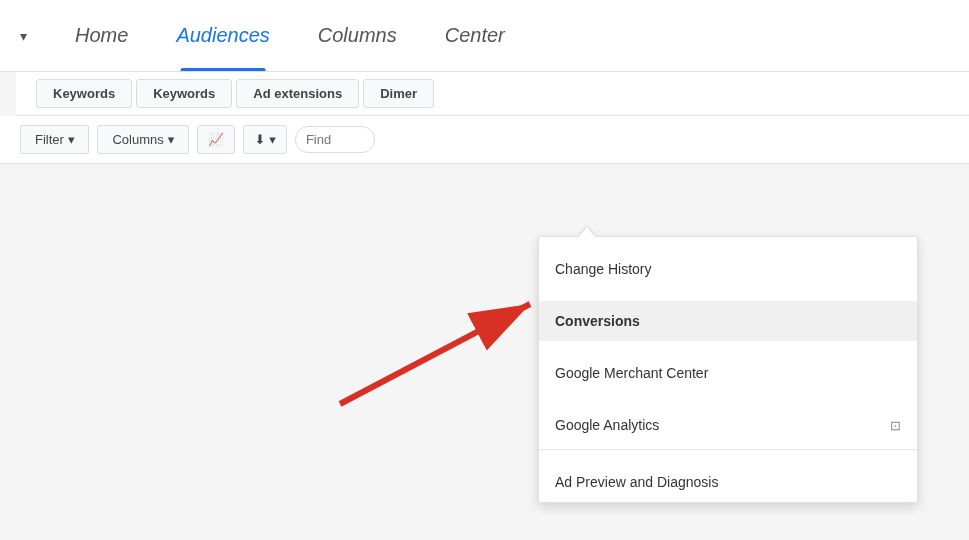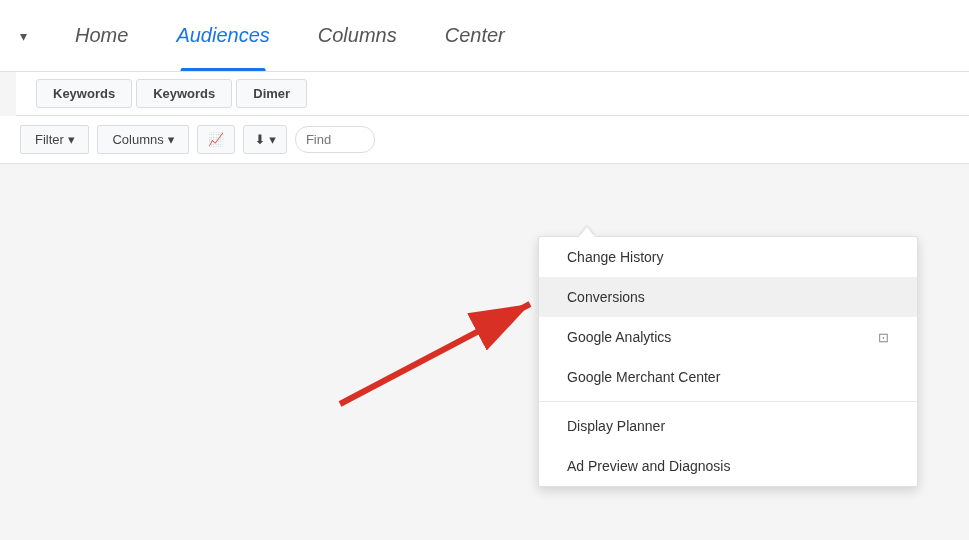--- a/index.html
+++ b/index.html
@@ -161,33 +161,34 @@
       left: 40px;
       width: 0;
       height: 0;
       border-left: 8px solid transparent;
       border-right: 8px solid transparent;
       border-bottom: 10px solid #fff;
       filter: drop-shadow(0 -2px 1px rgba(0,0,0,0.1));
     }
 
     .dropdown-item {
-      padding: 12px 28px;
+      padding: 12px 16px;
       font-size: 14px;
       color: #333;
       cursor: pointer;
       display: flex;
       align-items: center;
       justify-content: space-between;
       white-space: nowrap;
+      margin-top: 12px;
     }
 
     .dropdown-item.highlighted {
       background: #f0f0f0;
-      font-weight: 400;
+      font-weight: 700;
     }
 
     .dropdown-divider {
       height: 1px;
       background: #e8e8e8;
       margin: 4px 0;
     }
 
     .external-icon {
       color: #888;
@@ -229,20 +230,21 @@
       <div class="nav-item">Home</div>
       <div class="nav-item active">Audiences</div>
       <div class="nav-item">Columns</div>
       <div class="nav-item">Center</div>
     </div>
   </div>
 
   <div class="sub-nav">
     <div class="sub-nav-item">Keywords</div>
     <div class="sub-nav-item">Keywords</div>
+    <div class="sub-nav-item">Ad extensions</div>
     <div class="sub-nav-item">Dimer</div>
   </div>
 
   <div class="toolbar">
     <div class="toolbar-btn">
       <span>Filter</span>
       <span>▾</span>
     </div>
     <div class="toolbar-btn">
       <span>Columns</span>
@@ -267,24 +269,23 @@
         </marker>
       </defs>
       <line x1="30" y1="120" x2="220" y2="20" stroke="#d93025" stroke-width="6" marker-end="url(#arrowhead)"></line>
     </svg>
 
     <div class="dropdown-menu">
       <div class="dropdown-caret"></div>
 
       <div class="dropdown-item">Change History</div>
       <div class="dropdown-item highlighted">Conversions</div>
+      <div class="dropdown-item">Google Merchant Center</div>
       <div class="dropdown-item">
         <span>Google Analytics</span>
         <span class="external-icon">⊡</span>
       </div>
-      <div class="dropdown-item">Google Merchant Center</div>
       <div class="dropdown-divider"></div>
-      <div class="dropdown-item">Display Planner</div>
       <div class="dropdown-item">Ad Preview and Diagnosis</div>
     </div>
 
   </div>
 </div>
 
 </body></html>

